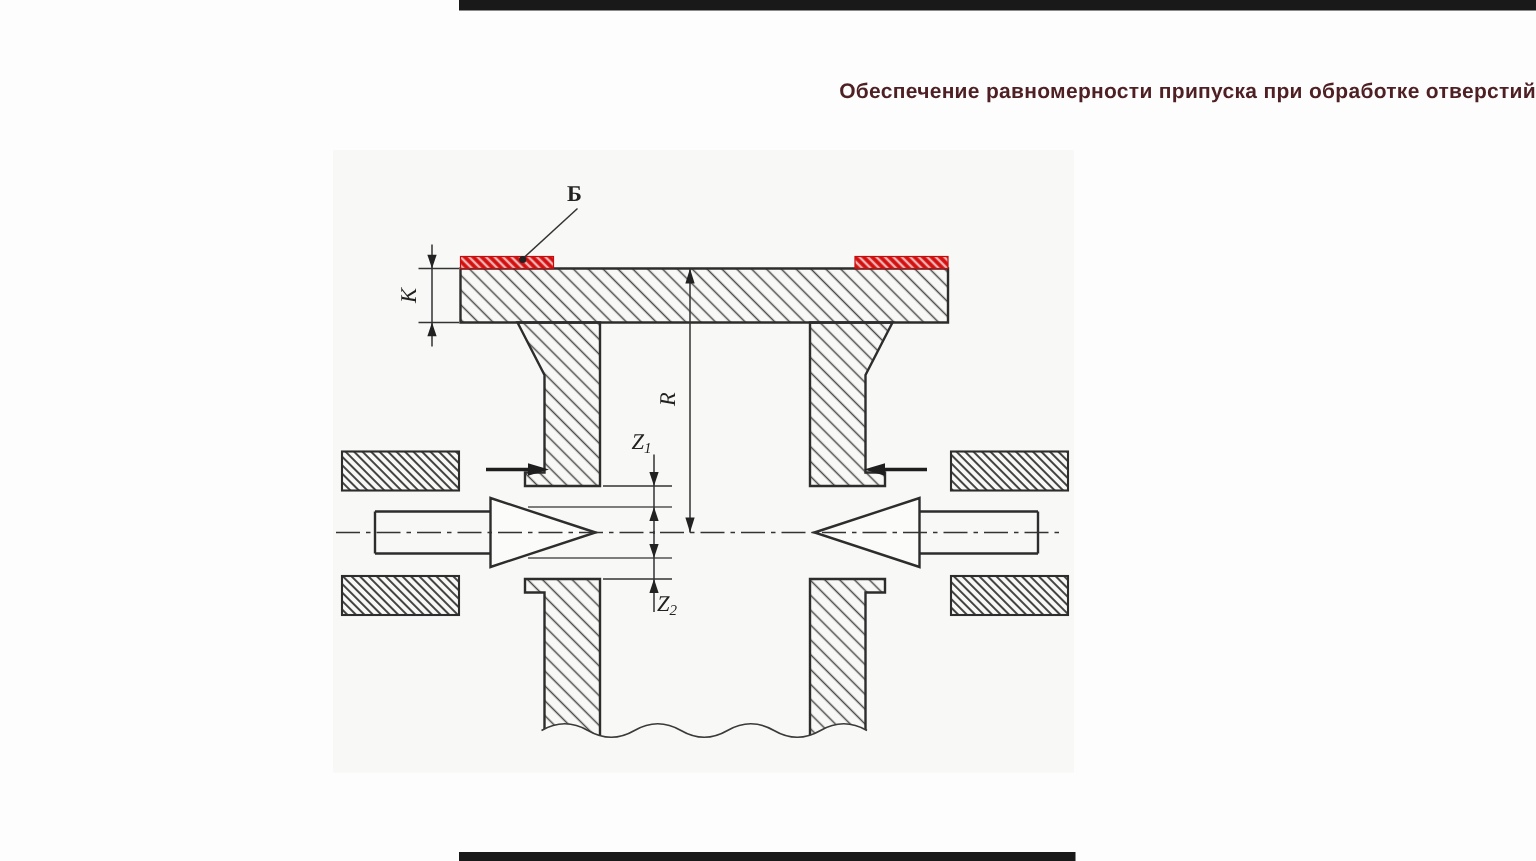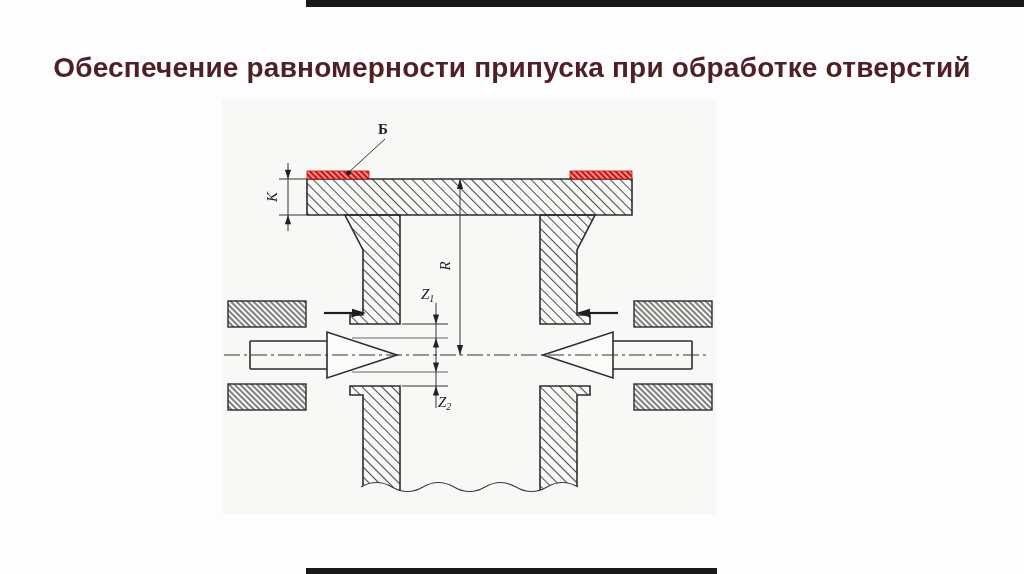--- a/index.html
+++ b/index.html
@@ -14,22 +14,22 @@
   .top-bar{
     position:absolute;left:306px;top:0;width:718px;height:7px;
     background:#191919;
   }
   .bottom-bar{
     position:absolute;left:306px;top:568px;width:411px;height:6px;
     background:#191919;
   }
   .title{
     position:absolute;left:0;top:52px;width:100%;
-    margin:0;text-align:center;
-    font-size:28px;font-weight:bold;color:#4e1f23;
+    margin:0;text-align:right;
+    font-size:14px;font-weight:bold;color:#4e1f23;
     letter-spacing:.2px;
   }
   svg.diagram{position:absolute;left:0;top:0;}
   .dim{
     font-family:"Liberation Serif", serif;
     font-style:italic;font-size:15px;fill:#222222;
   }
   .datum{
     font-family:"Liberation Serif", serif;
     font-weight:bold;font-size:15px;fill:#222222;

